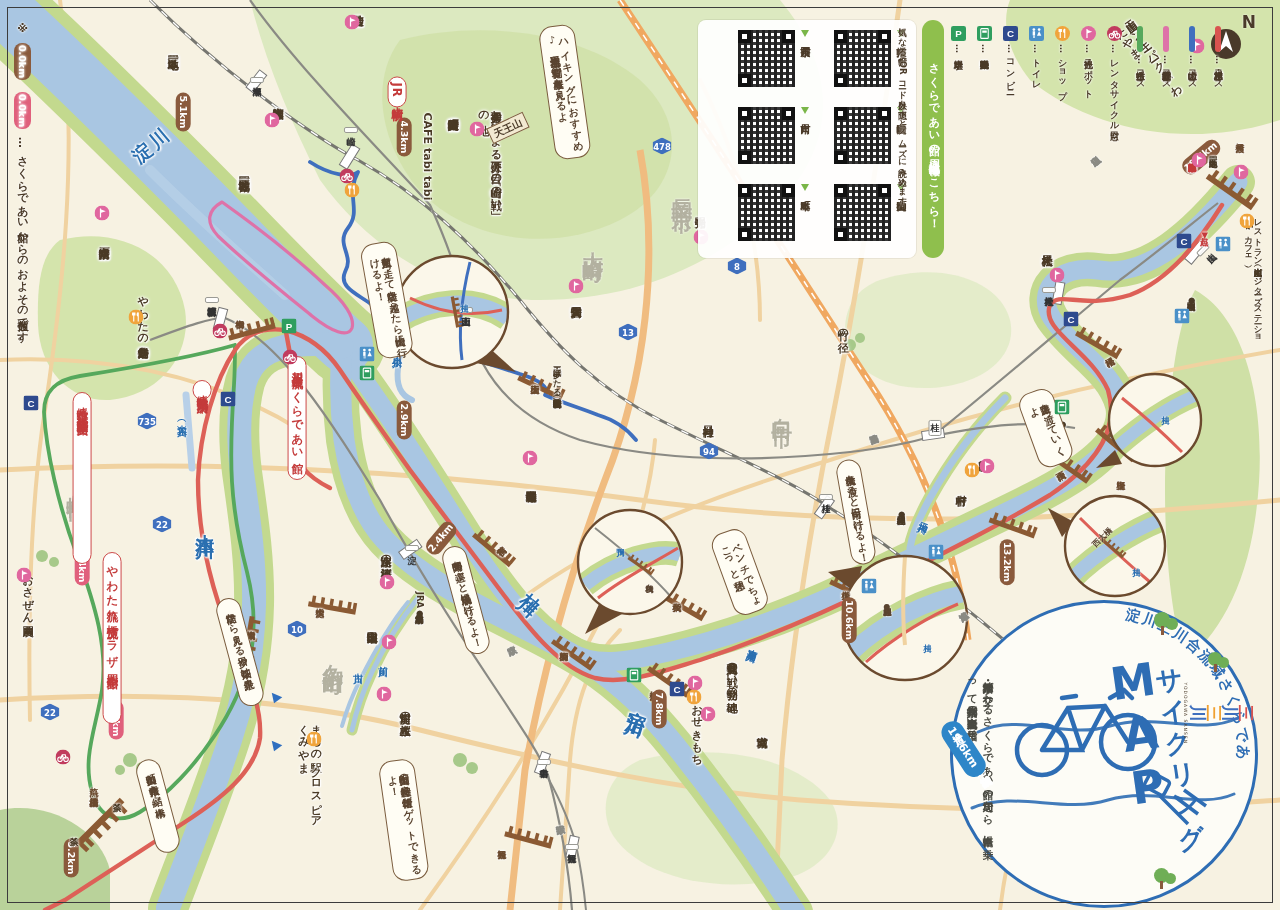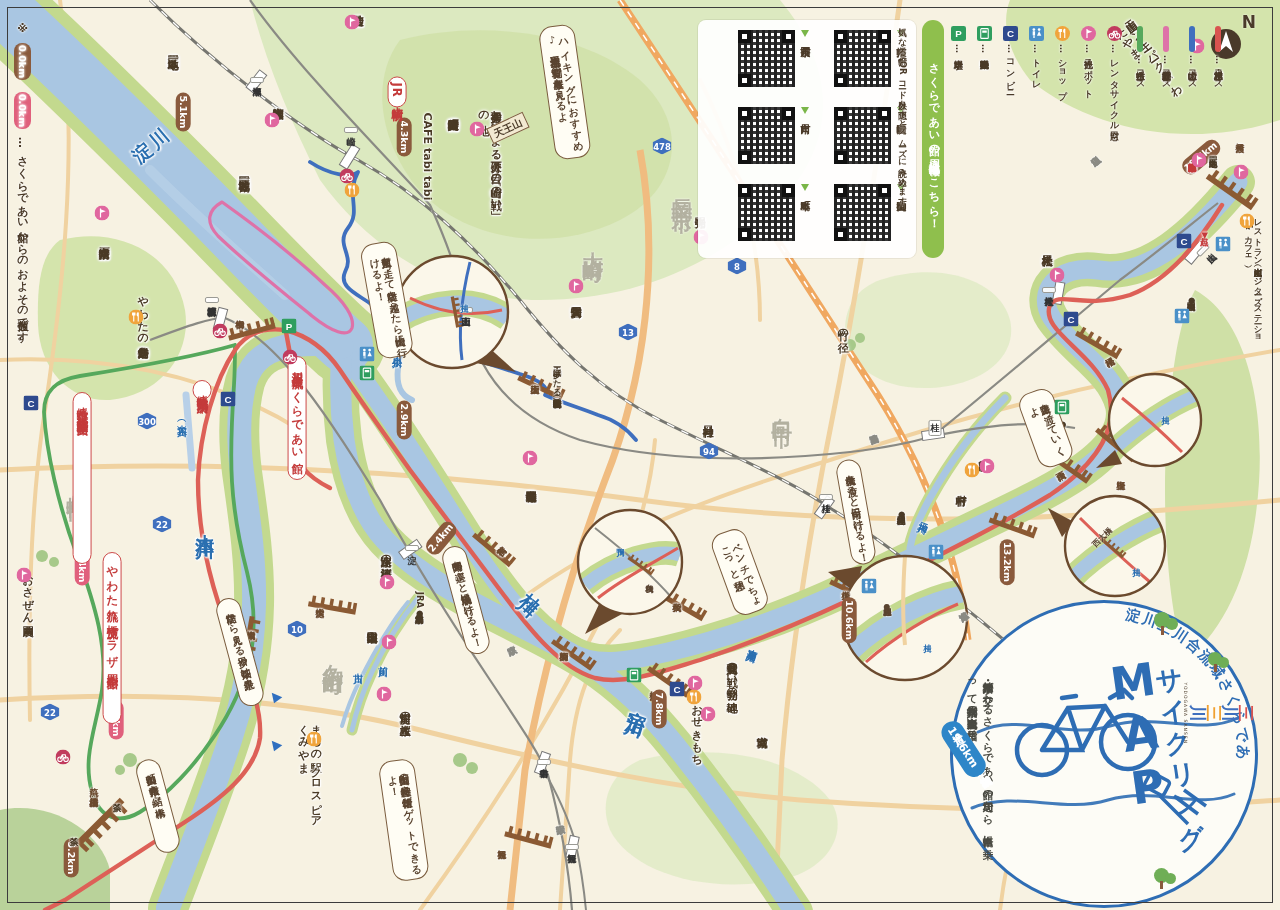--- a/index.html
+++ b/index.html
@@ -600,21 +600,21 @@
     <div class="lb insb v" style="left: 648px; top: 578px; transform: translate(-50%, -50%);">久我橋</div>
     <div class="lb insb v" style="left: 886px; top: 606px; transform: translate(-50%, -50%);">桂川緑地公園●</div>
     <div class="lb ins v" style="left: 926px; top: 638px; transform: translate(-50%, -50%);">桂川</div>
     <div class="lb ins v" style="left: 1164px; top: 410px; transform: translate(-50%, -50%);">桂川</div>
     <div class="lb insb" style="left: 1103px; top: 538px; transform: translate(-50%, -50%) rotate(-45deg);">西大橋</div>
     <div class="lb ins v" style="left: 1135px; top: 562px; transform: translate(-50%, -50%);">桂川</div>
     <div class="shld" style="left: 662px; top: 146px;">478</div>
     <div class="shld" style="left: 737px; top: 266px;">8</div>
     <div class="shld" style="left: 628px; top: 332px; text-align: center;">13</div>
     <div class="shld" style="left: 709px; top: 451px;">94</div>
-    <div class="shld" style="left: 147px; top: 421px;">300</div>
+    <div class="shld" style="left: 147px; top: 421px;">735</div>
     <div class="shld" style="left: 162px; top: 524px;">22</div>
     <div class="shld" style="left: 50px; top: 712px;">22</div>
     <div class="shld" style="left: 297px; top: 629px;">10</div>
     <div class="mk" style="left: 290px; top: 357px;">
       <svg viewBox="0 0 20 20">
         <circle cx="10" cy="10" r="10" fill="#c13b5e"></circle>
         <g stroke="#fff" stroke-width="1.5" fill="none">
           <circle cx="6" cy="13" r="3"></circle>
           <circle cx="14" cy="13" r="3"></circle>
           <path d="M6,13 L9,7 L13,7 L14,13 M9,7 L11,13"></path>

